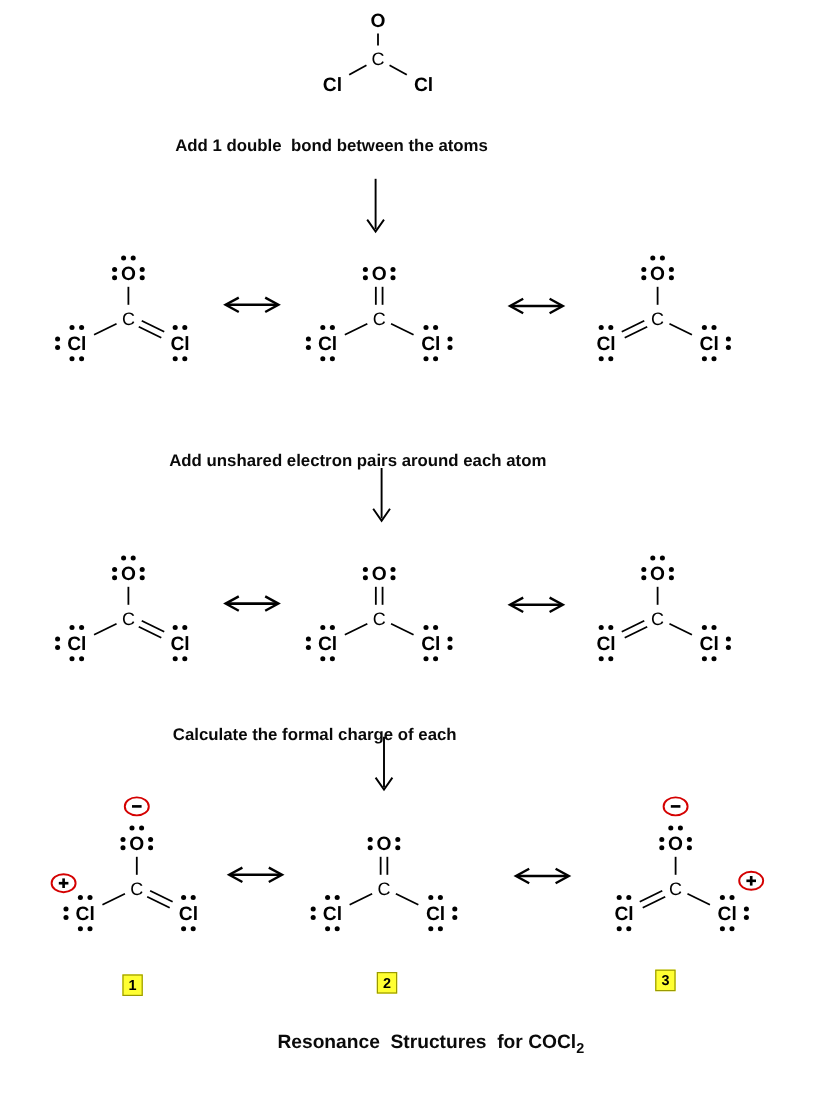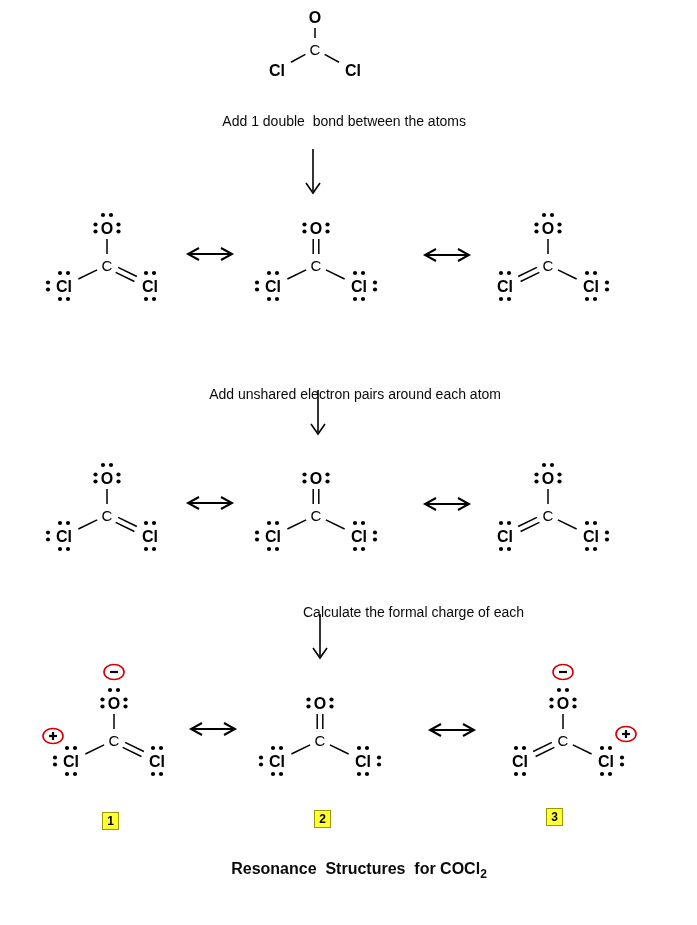--- a/index.html
+++ b/index.html
@@ -1,20 +1,20 @@
 <!DOCTYPE html>
 <html><head>
 <meta charset="utf-8">
 <style>
   html,body{margin:0;padding:0;background:#fff;}
   .canvas{position:relative;width:697px;height:925px;background:#ffffff;
           font-family:"Liberation Sans",sans-serif;color:#000;overflow:hidden;}
   .canvas svg{position:absolute;overflow:visible;}
-  .step{position:absolute;font-weight:normal;font-size:14px;line-height:20px;
-        text-align:right;white-space:pre;color:#0a0a0a;}
+  .step{position:absolute;font-weight:bold;font-size:14px;line-height:20px;
+        text-align:left;white-space:pre;color:#0a0a0a;}
   .res-arrow line{stroke:#000;stroke-width:2.2;fill:none;}
   .res-arrow path{stroke:#000;stroke-width:2;fill:none;}
   .down-arrow line,.down-arrow path{stroke:#000;stroke-width:1.6;fill:none;}
   .numlabel{position:absolute;width:15px;height:16px;line-height:16px;text-align:center;
             font-size:12px;font-weight:bold;border:1px solid #9a9a00;color:#000;}
   .title{position:absolute;font-weight:bold;font-size:16px;white-space:pre;color:#0a0a0a;}
   .title sub{font-size:12px;}
 </style>
 </head>
 <body>
@@ -120,21 +120,21 @@
       <circle cx="66" cy="99" r="2.1" fill="#000000"></circle>
       <text x="148" y="91.5" text-anchor="middle" font-size="16" font-weight="bold" fill="#000000">Cl</text>
       <circle cx="144" cy="73" r="2.1" fill="#000000"></circle>
       <circle cx="152" cy="73" r="2.1" fill="#000000"></circle>
       <circle cx="164" cy="82.5" r="2.1" fill="#000000"></circle>
       <circle cx="164" cy="89.5" r="2.1" fill="#000000"></circle>
       <circle cx="144" cy="99" r="2.1" fill="#000000"></circle>
       <circle cx="152" cy="99" r="2.1" fill="#000000"></circle>
     </svg>
 
-  <div class="step" style="left:141px;top:344px;width:360px">
+  <div class="step" style="left:141px;top:333px;width:360px">
     <div>Add unshared electron pairs around each atom</div>
   </div>
 
   <svg class="down-arrow" width="22" height="52" style="left:307px;top:387px">
     <line x1="11" y1="3" x2="11" y2="45"></line>
       <path d="M4,37 11,47 18,37"></path>
   </svg>
 
   <svg width="210" height="110" style="left:2px;top:450px">
       <line x1="105" y1="39" x2="105" y2="54" stroke="#000000" stroke-width="1.5"></line>
@@ -218,21 +218,21 @@
       <circle cx="66" cy="99" r="2.1" fill="#000000"></circle>
       <text x="148" y="91.5" text-anchor="middle" font-size="16" font-weight="bold" fill="#000000">Cl</text>
       <circle cx="144" cy="73" r="2.1" fill="#000000"></circle>
       <circle cx="152" cy="73" r="2.1" fill="#000000"></circle>
       <circle cx="164" cy="82.5" r="2.1" fill="#000000"></circle>
       <circle cx="164" cy="89.5" r="2.1" fill="#000000"></circle>
       <circle cx="144" cy="99" r="2.1" fill="#000000"></circle>
       <circle cx="152" cy="99" r="2.1" fill="#000000"></circle>
     </svg>
 
-  <div class="step" style="left:164px;top:565px;width:360px;line-height:19px">
+  <div class="step" style="left:144px;top:565px;width:360px;line-height:19px">
     <div>Calculate the formal charge of each</div>
   </div>
 
   <svg class="down-arrow" width="22" height="52" style="left:309px;top:611px">
     <line x1="11" y1="3" x2="11" y2="45"></line>
       <path d="M4,37 11,47 18,37"></path>
   </svg>
 
   <svg width="210" height="150" style="left:9px;top:645px">
       <line x1="105" y1="69" x2="105" y2="84" stroke="#000000" stroke-width="1.5"></line>

